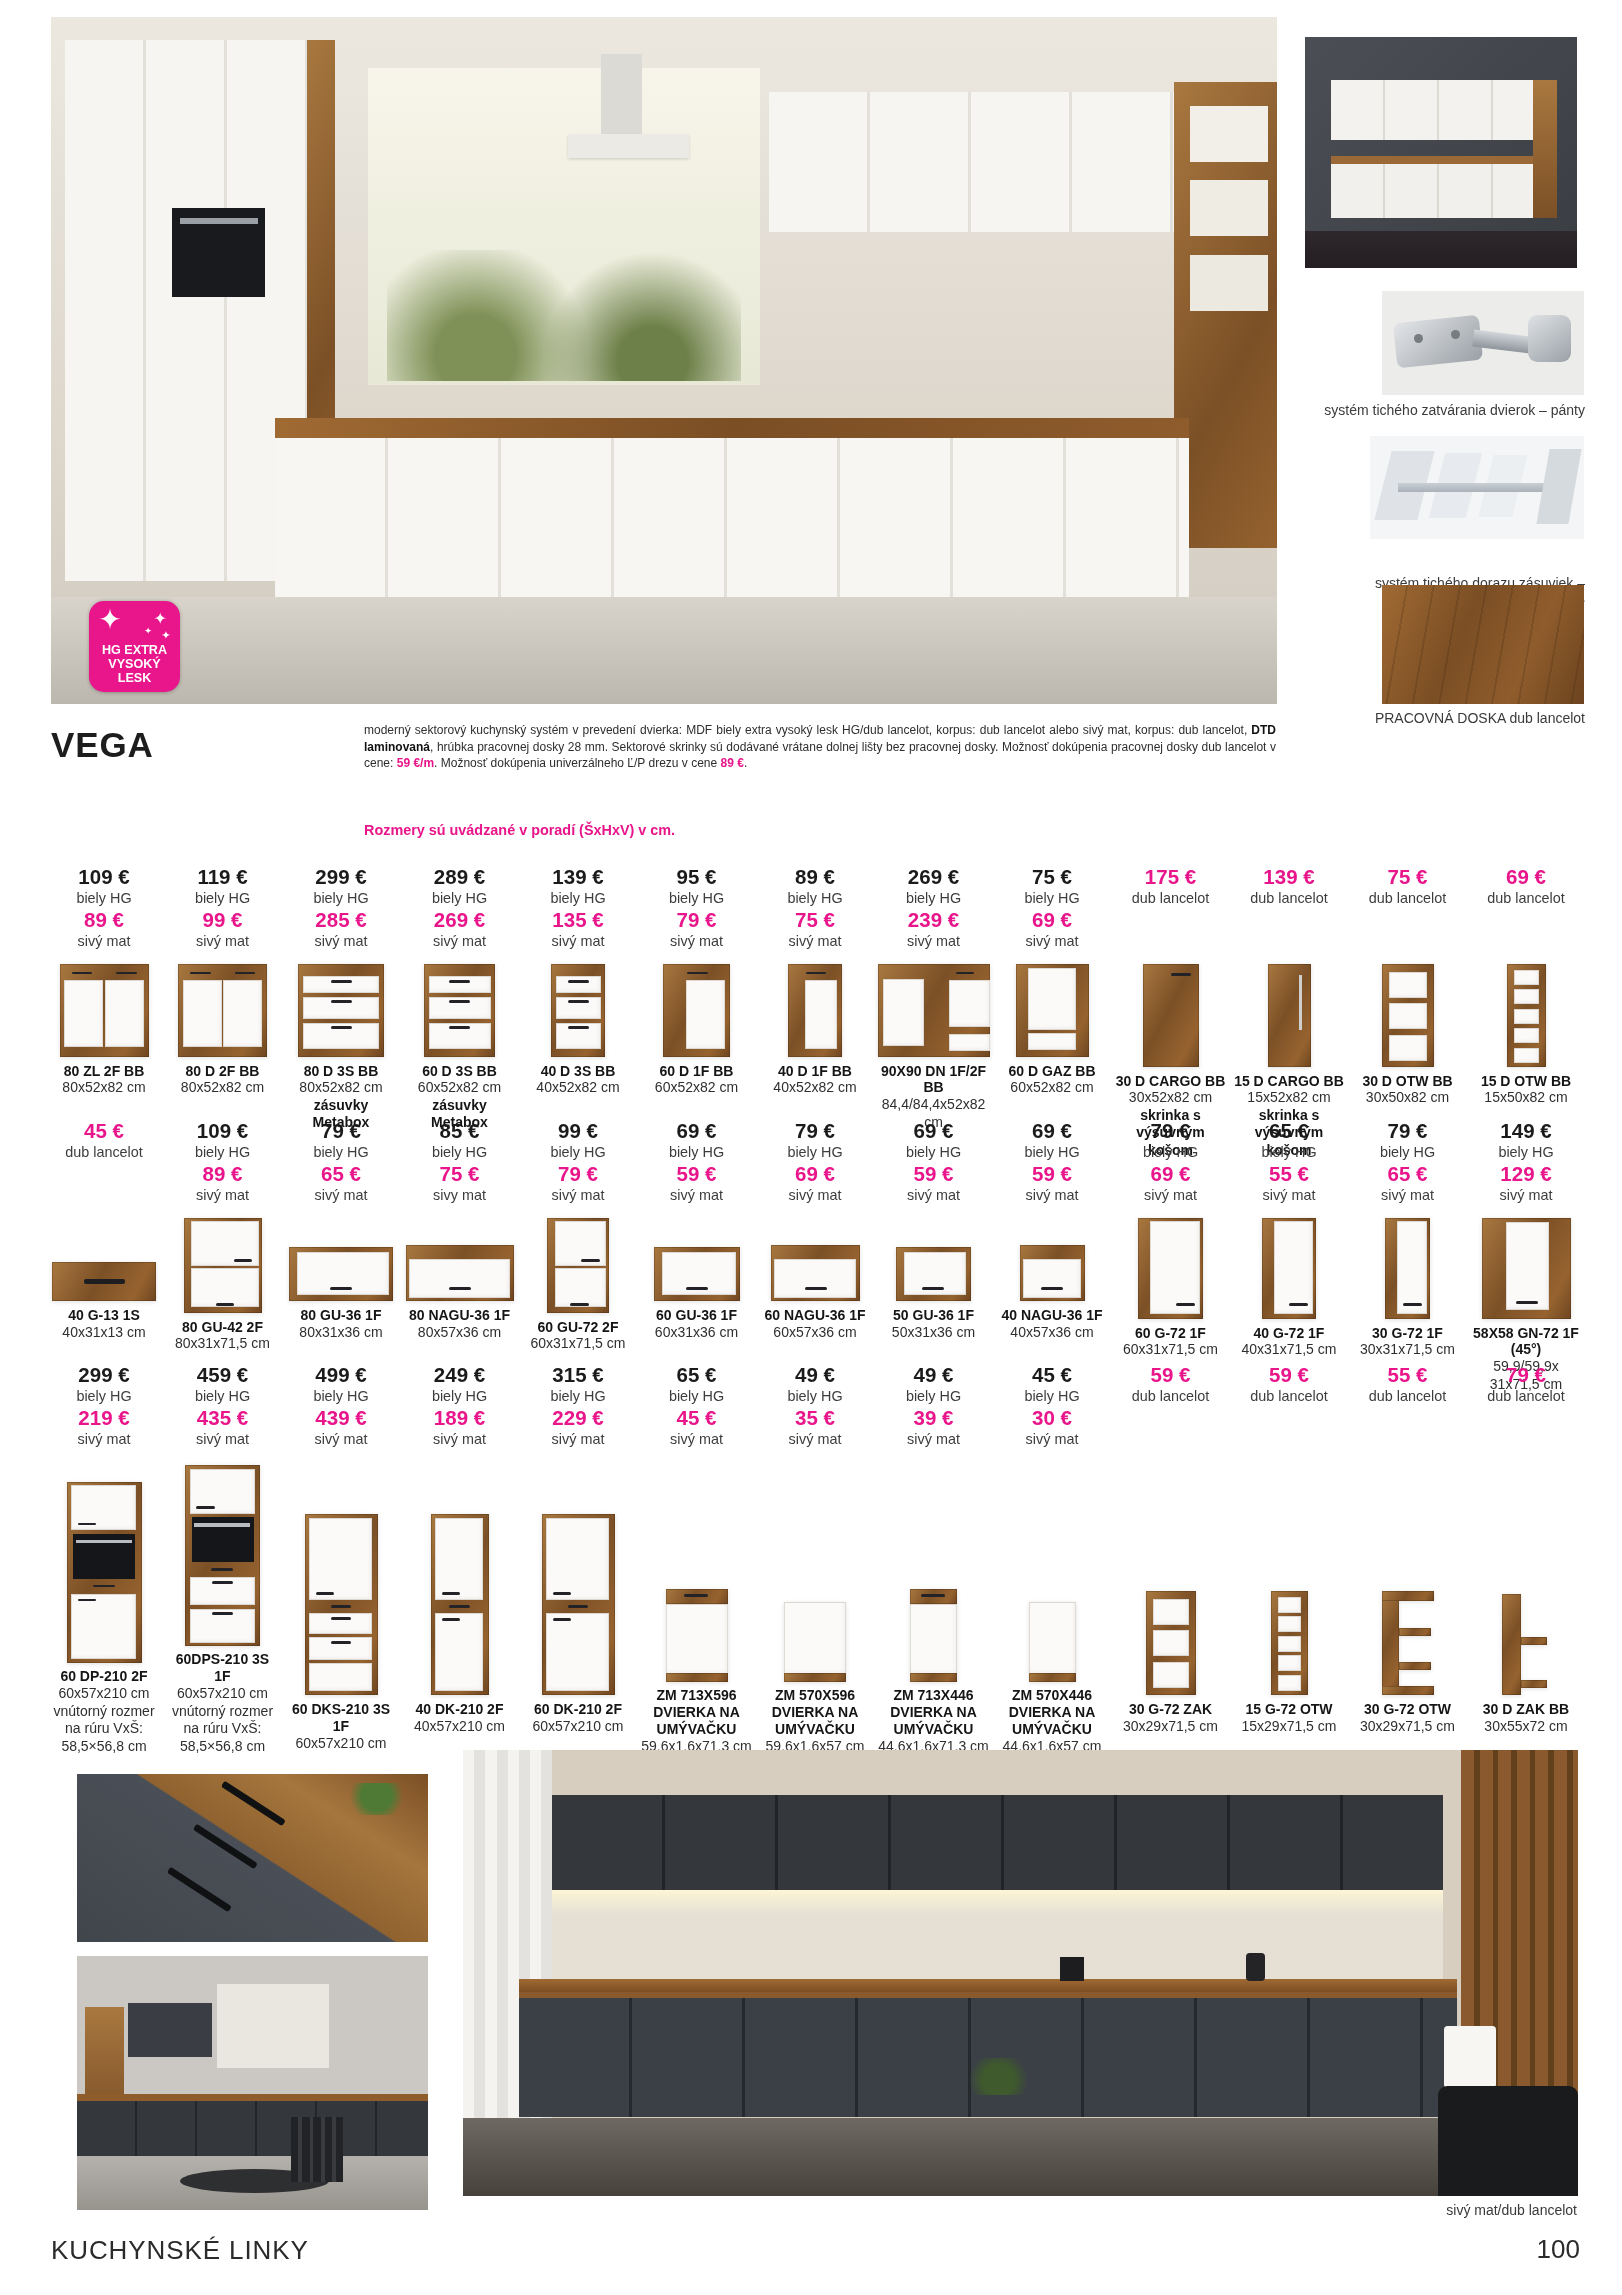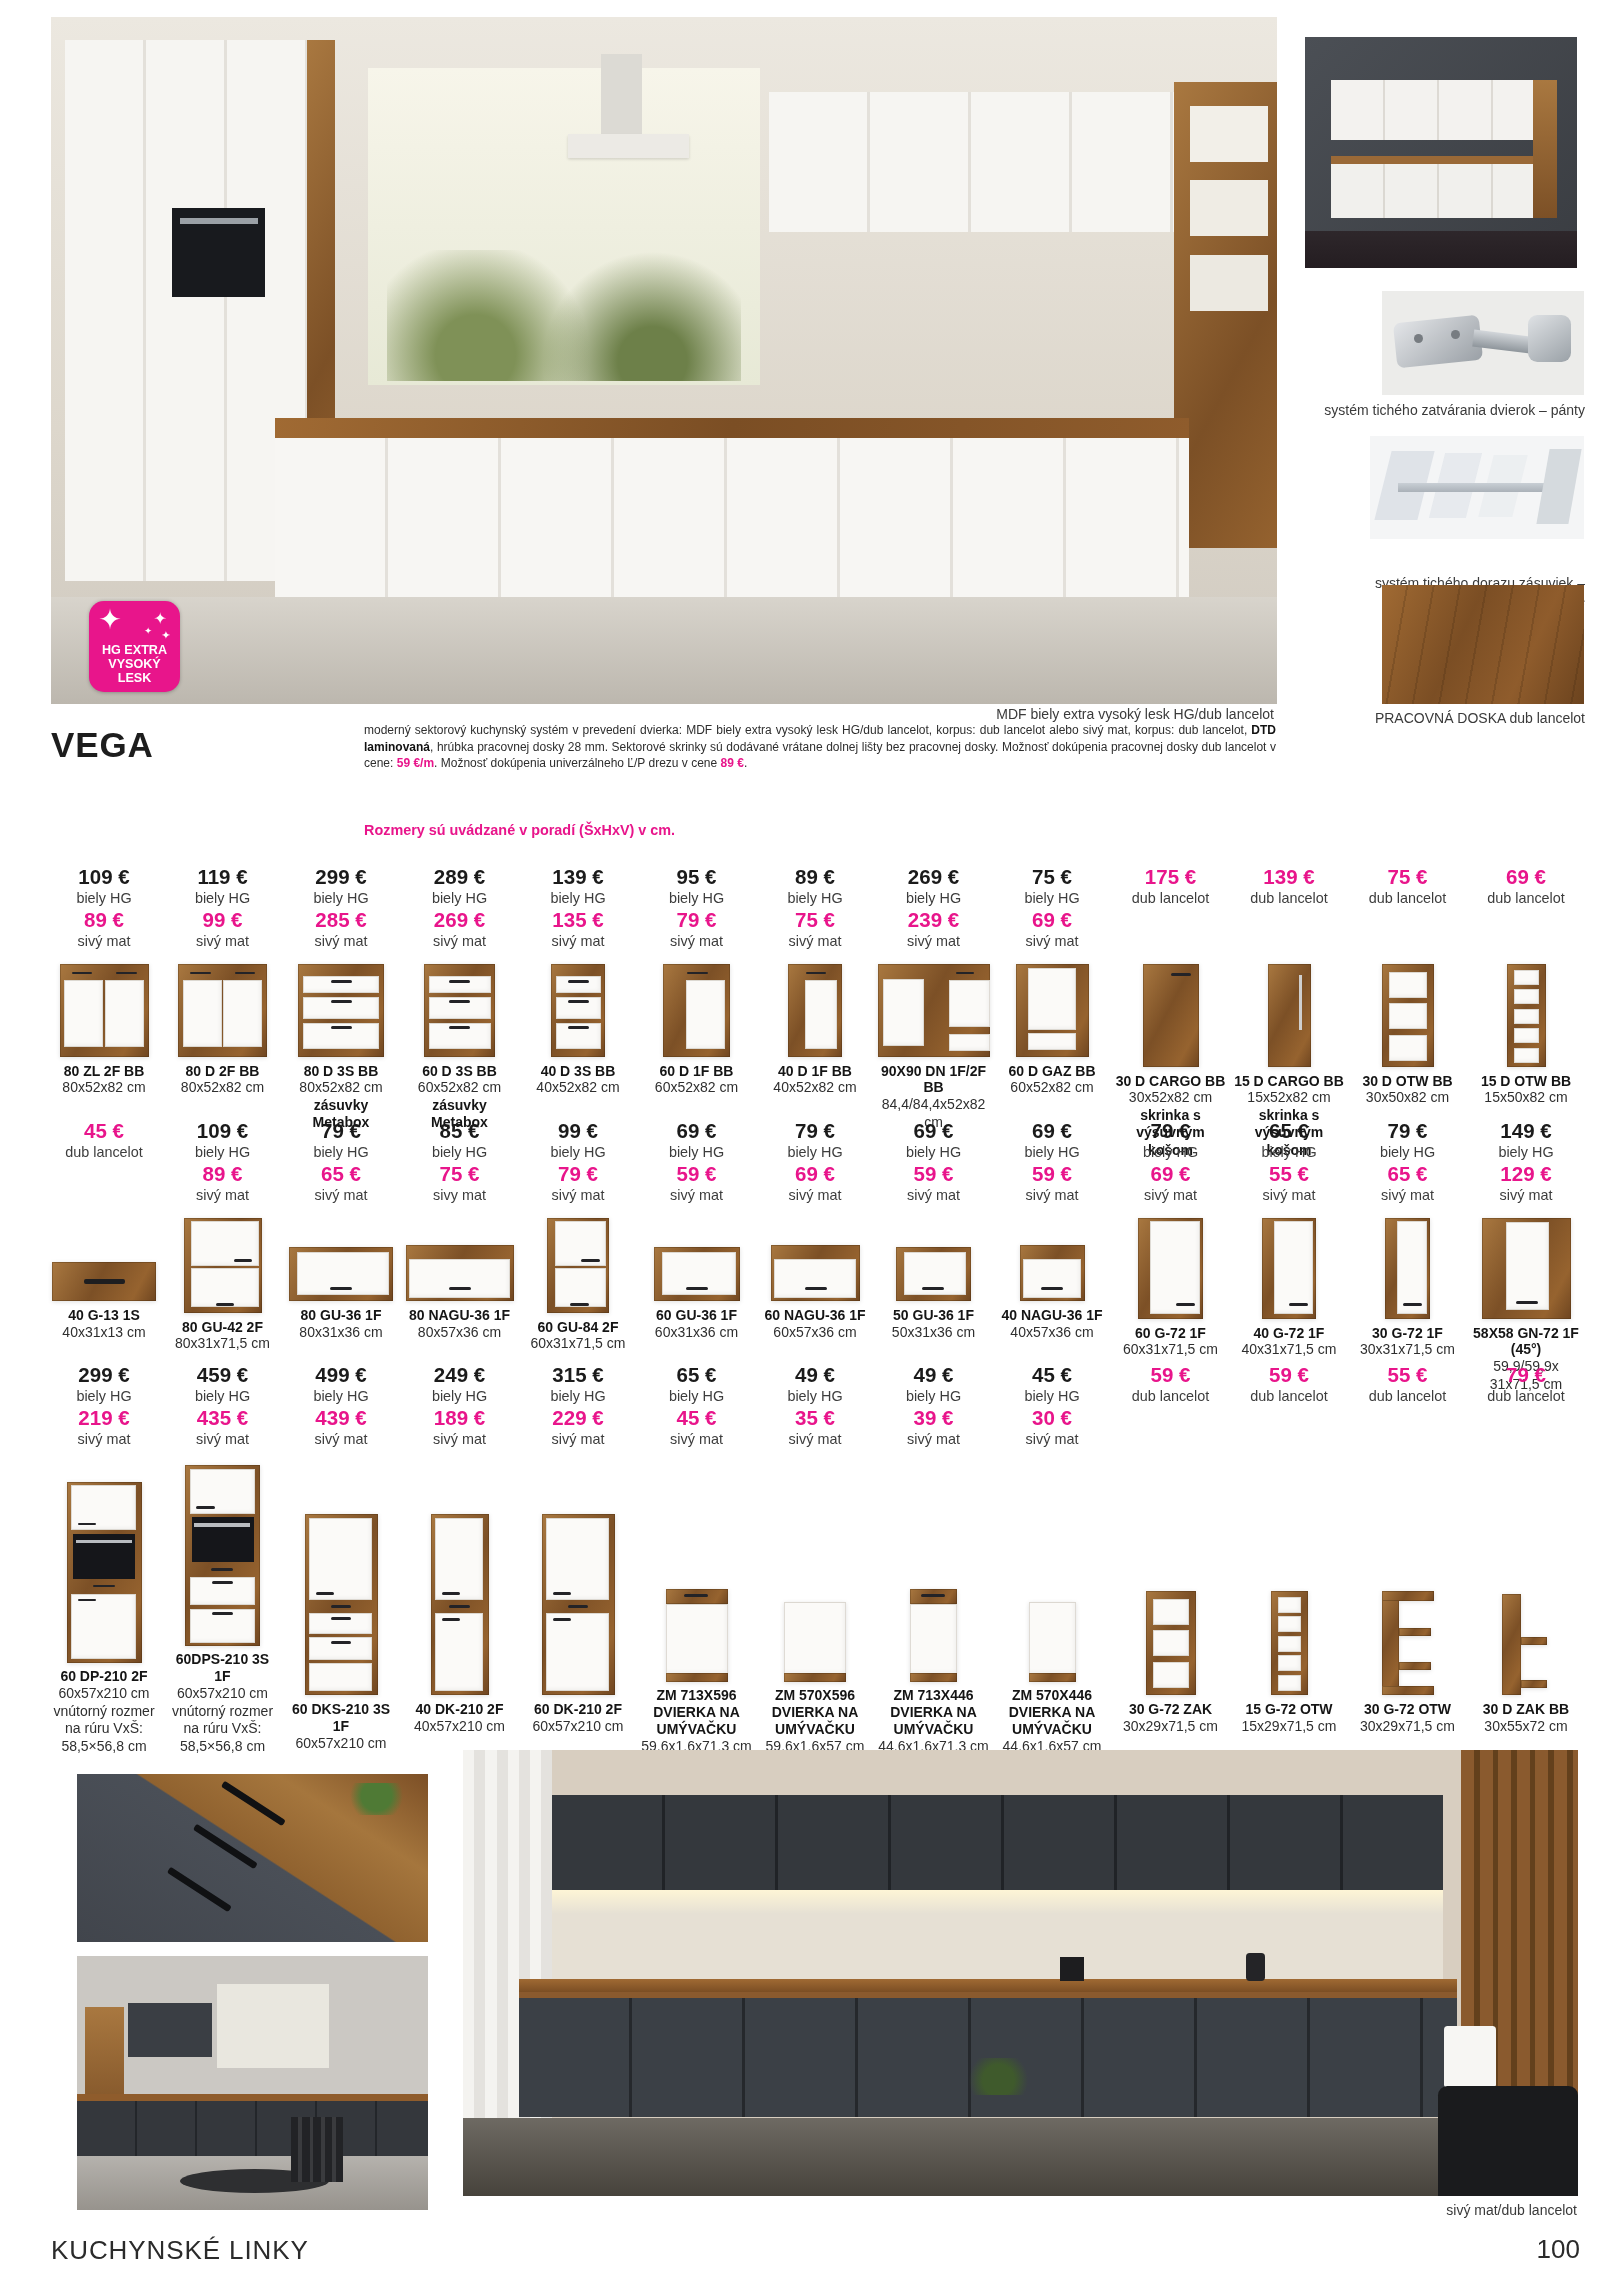--- a/index.html
+++ b/index.html
@@ -80,21 +80,20 @@
     <span class="sp s2">✦</span>
     <span class="sp s3">✦</span>
     <span class="sp s4">✦</span>
     <div class="txt">
       <div>HG EXTRA</div>
       <div>VYSOKÝ</div>
       <div>LESK</div>
     </div>
   </div>
 
-  <div class="cap right" style="left:51px;top:706px;width:1223px;">MDF biely extra vysoký lesk HG/dub lancelot</div>
 
   <div class="photo" style="left:1305px;top:37px;width:272px;height:231px;background:#46494e;">
     <i style="inset:0;background:linear-gradient(135deg,#4b4f55,#3a3d42);"></i>
     <i style="left:26px;top:43px;width:216px;height:60px;background:repeating-linear-gradient(90deg,#f3f2ef 0 52px,#dddad4 52px 54px);"></i>
     <i style="left:26px;top:119px;width:216px;height:7.5px;background:#9a6937;"></i>
     <i style="left:26px;top:127px;width:216px;height:54px;background:repeating-linear-gradient(90deg,#f1f0ed 0 52px,#dbd8d2 52px 54px);"></i>
     <i style="right:20.5px;top:43px;width:24px;height:138px;background:linear-gradient(#a97840,#7c5026);"></i>
     <i style="left:0;bottom:0;width:100%;height:37px;background:linear-gradient(#2e272b,#241d21);"></i>
   </div>
 
@@ -477,21 +476,21 @@
         <div class="img">
           <span class="cab" style="width:62px;height:95px;">
             <i class="c-wd" style="inset:0"></i>
             <i class="c-wh" style="left:7.5px;top:2.8px;width:51px;height:45px"></i>
             <i class="c-hd" style="top:41px;right:9.3px;width:18.6px"></i>
             <i class="c-wh" style="left:7.5px;top:50px;width:51px;height:39px"></i>
             <i class="c-hd" style="bottom:7.5px;left:23px;width:18.6px"></i>
           </span>
         </div>
         <div class="capb">
-          <div class="code">60 GU-84 2F</div>
+          <div class="code">60 GU-72 2F</div>
           <div class="dims">60x31x71,5 cm</div>
         </div>
       </div>
       <div class="cell">
         <div class="pr">
           <div class="p">69 €</div>
           <div class="v">biely HG</div>
           <div class="p a">59 €</div>
           <div class="v">sivý mat</div>
         </div>

